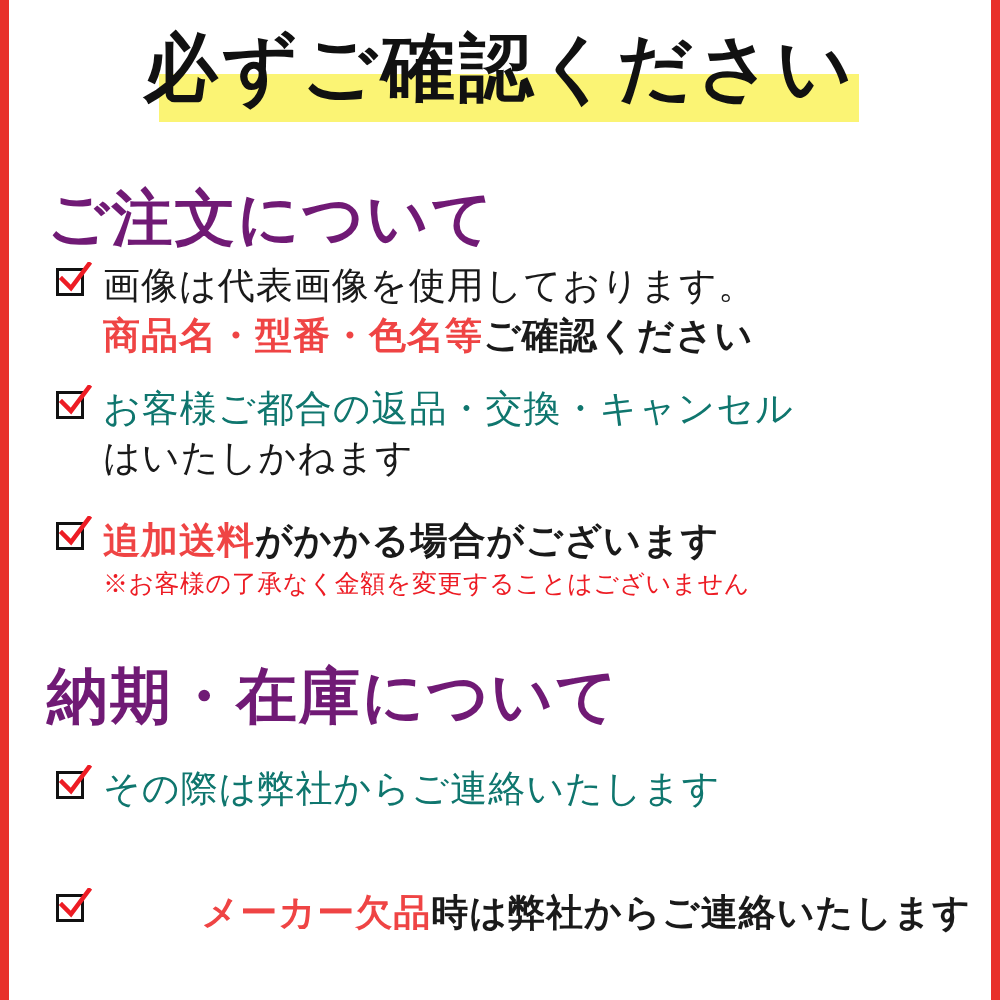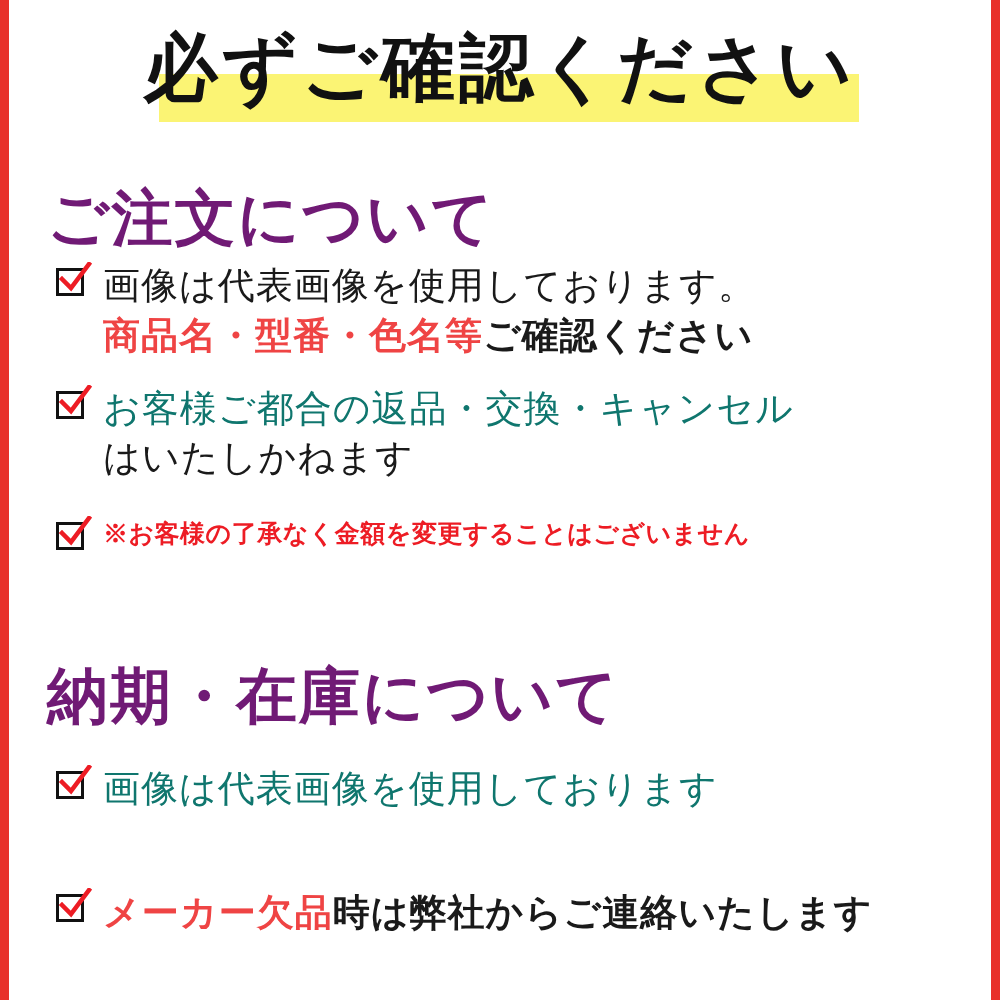--- a/index.html
+++ b/index.html
@@ -133,29 +133,28 @@
     font-weight: bold;
   }
   .note {
     font-size: 25px;
     line-height: 1.3;
     letter-spacing: 0.5px;
     color: #ed1c24;
     white-space: nowrap;
     margin-top: 2px;
     font-family: "DejaVu Serif", "Liberation Serif", serif;
-    font-weight: bold;
   }
 
   
   #item-0 { top: 262px; }
   #item-1 { top: 385px; }
   #item-2 { top: 516px; }
   #item-3 { top: 765px; }
-  #item-4 { top: 888px; }
+  #item-4 { top: 888px; text-align: right; }
 </style>
 </head>
 <body>
 
 <div class="page">
 
   <div class="edge edge-left"></div>
   <div class="edge edge-right"></div>
 
   <div class="content">
@@ -196,35 +195,38 @@
     </div>
 
     <div class="item" id="item-2">
       <div class="check">
         <div class="box"></div>
         <svg class="tick" viewBox="0 0 34 34" xmlns="http://www.w3.org/2000/svg">
           <polyline points="4,17 13,26 31,2" fill="none" stroke="#ed1c24" stroke-width="4.5" stroke-linecap="square"></polyline>
         </svg>
       </div>
       <div class="lines">
+        <div class="line">
+          <span class="red">追加送料</span><span class="blk">がかかる場合がございます</span>
+        </div>
         <div class="note">※お客様の了承なく金額を変更することはございません</div>
       </div>
     </div>
 
     <div class="section-heading" id="heading-stock">納期・在庫について</div>
 
     <div class="item" id="item-3">
       <div class="check">
         <div class="box"></div>
         <svg class="tick" viewBox="0 0 34 34" xmlns="http://www.w3.org/2000/svg">
           <polyline points="4,17 13,26 31,2" fill="none" stroke="#ed1c24" stroke-width="4.5" stroke-linecap="square"></polyline>
         </svg>
       </div>
       <div class="lines">
-        <div class="line red">画像は代表画像を使用しております</div>
+        <div class="line red">その際は弊社からご連絡いたします</div>
       </div>
     </div>
 
     <div class="item" id="item-4">
       <div class="check">
         <div class="box"></div>
         <svg class="tick" viewBox="0 0 34 34" xmlns="http://www.w3.org/2000/svg">
           <polyline points="4,17 13,26 31,2" fill="none" stroke="#ed1c24" stroke-width="4.5" stroke-linecap="square"></polyline>
         </svg>
       </div>

